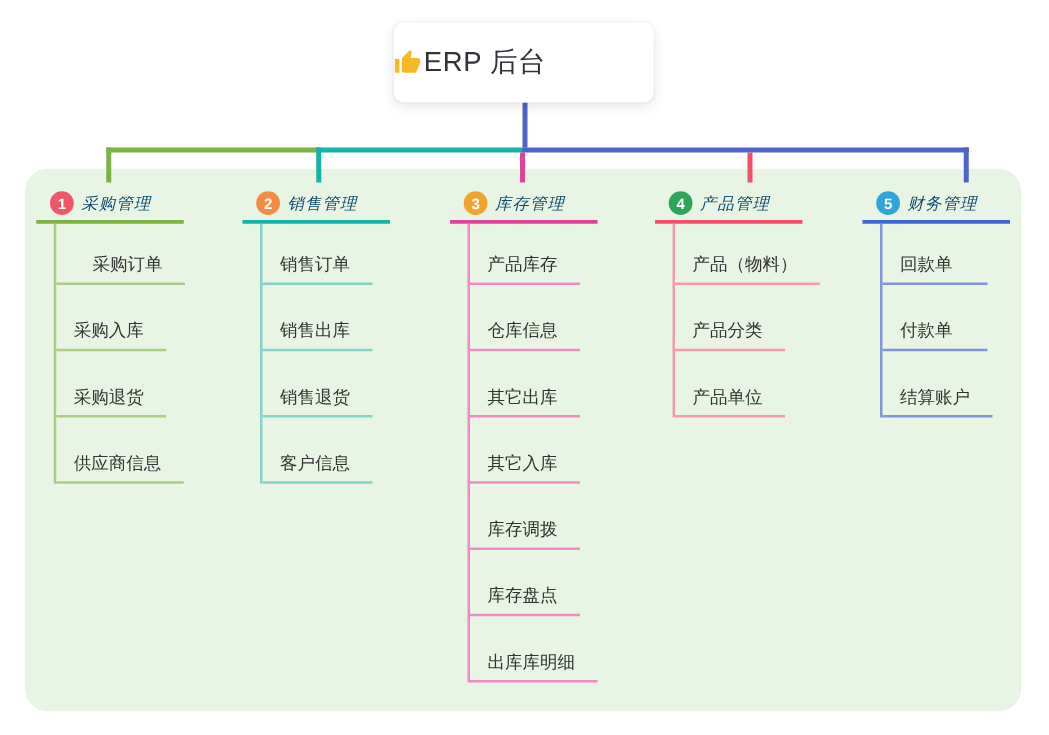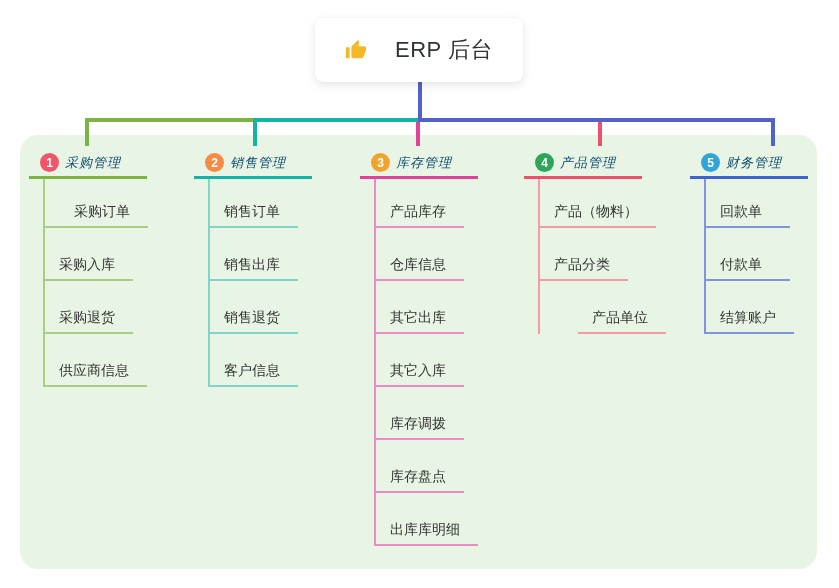--- a/index.html
+++ b/index.html
@@ -16,21 +16,21 @@
   #seg-indigo  { left:418px; top:118px; width:357px; height:4px; }
   #drop-1 { left:85px;  top:118px; width:4px; height:28px; }
   #drop-2 { left:253px; top:118px; width:4px; height:28px; }
   #drop-3 { left:416px; top:122px; width:4px; height:24px; }
   #drop-4 { left:598px; top:122px; width:4px; height:24px; }
   #drop-5 { left:771px; top:118px; width:4px; height:28px; }
 
   .root-card { position:absolute; left:315px; top:18px; width:208px; height:64px;
                background:#ffffff; border-radius:8px; z-index:3;
                box-shadow:0 3px 10px rgba(0,0,0,0.10), 0 0 2px rgba(0,0,0,0.06);
-               display:flex; align-items:center; justify-content:center; gap:28px; }
+               display:flex; align-items:center; gap:2px; }
   .root-label { font-size:22px; color:#2f3338; letter-spacing:0.5px; white-space:nowrap; }
 
   .branch { position:absolute; top:149px; width:118px; z-index:3; }
   .branch-header { display:flex; align-items:center; gap:6px; height:27px;
                    padding-left:11px; border-bottom:3px solid; }
   .badge { width:19px; height:19px; border-radius:50%; color:#fff; font-size:12px;
            font-weight:bold; display:flex; align-items:center; justify-content:center;
            flex:0 0 19px; }
   .branch-title { font-size:13px; color:#0c4a6e; letter-spacing:1px; white-space:nowrap;font-style:italic; }
 
@@ -157,21 +157,21 @@
     </div>
     <div class="children" style="border-left-color: rgb(247, 154, 168); text-align: right;">
   <div class="child" style="border-bottom-color: rgb(247, 154, 168);">
     <span class="child-label">产品（物料）</span>
   </div>
 
   <div class="child" style="border-bottom-color: rgb(247, 154, 168);">
     <span class="child-label">产品分类</span>
   </div>
 
-  <div class="child" style="border-bottom-color: rgb(247, 154, 168); margin-left: 38px;">
+  <div class="child" style="border-bottom-color: rgb(247, 154, 168);">
     <span class="child-label">产品单位</span>
   </div>
 </div>
   </div>
 
   <div class="branch" style="left: 690px;">
     <div class="branch-header" style="border-bottom-color: rgb(62, 100, 212);">
       <span class="badge" style="background: rgb(48, 165, 218);">5</span>
       <span class="branch-title">财务管理</span>
     </div>

